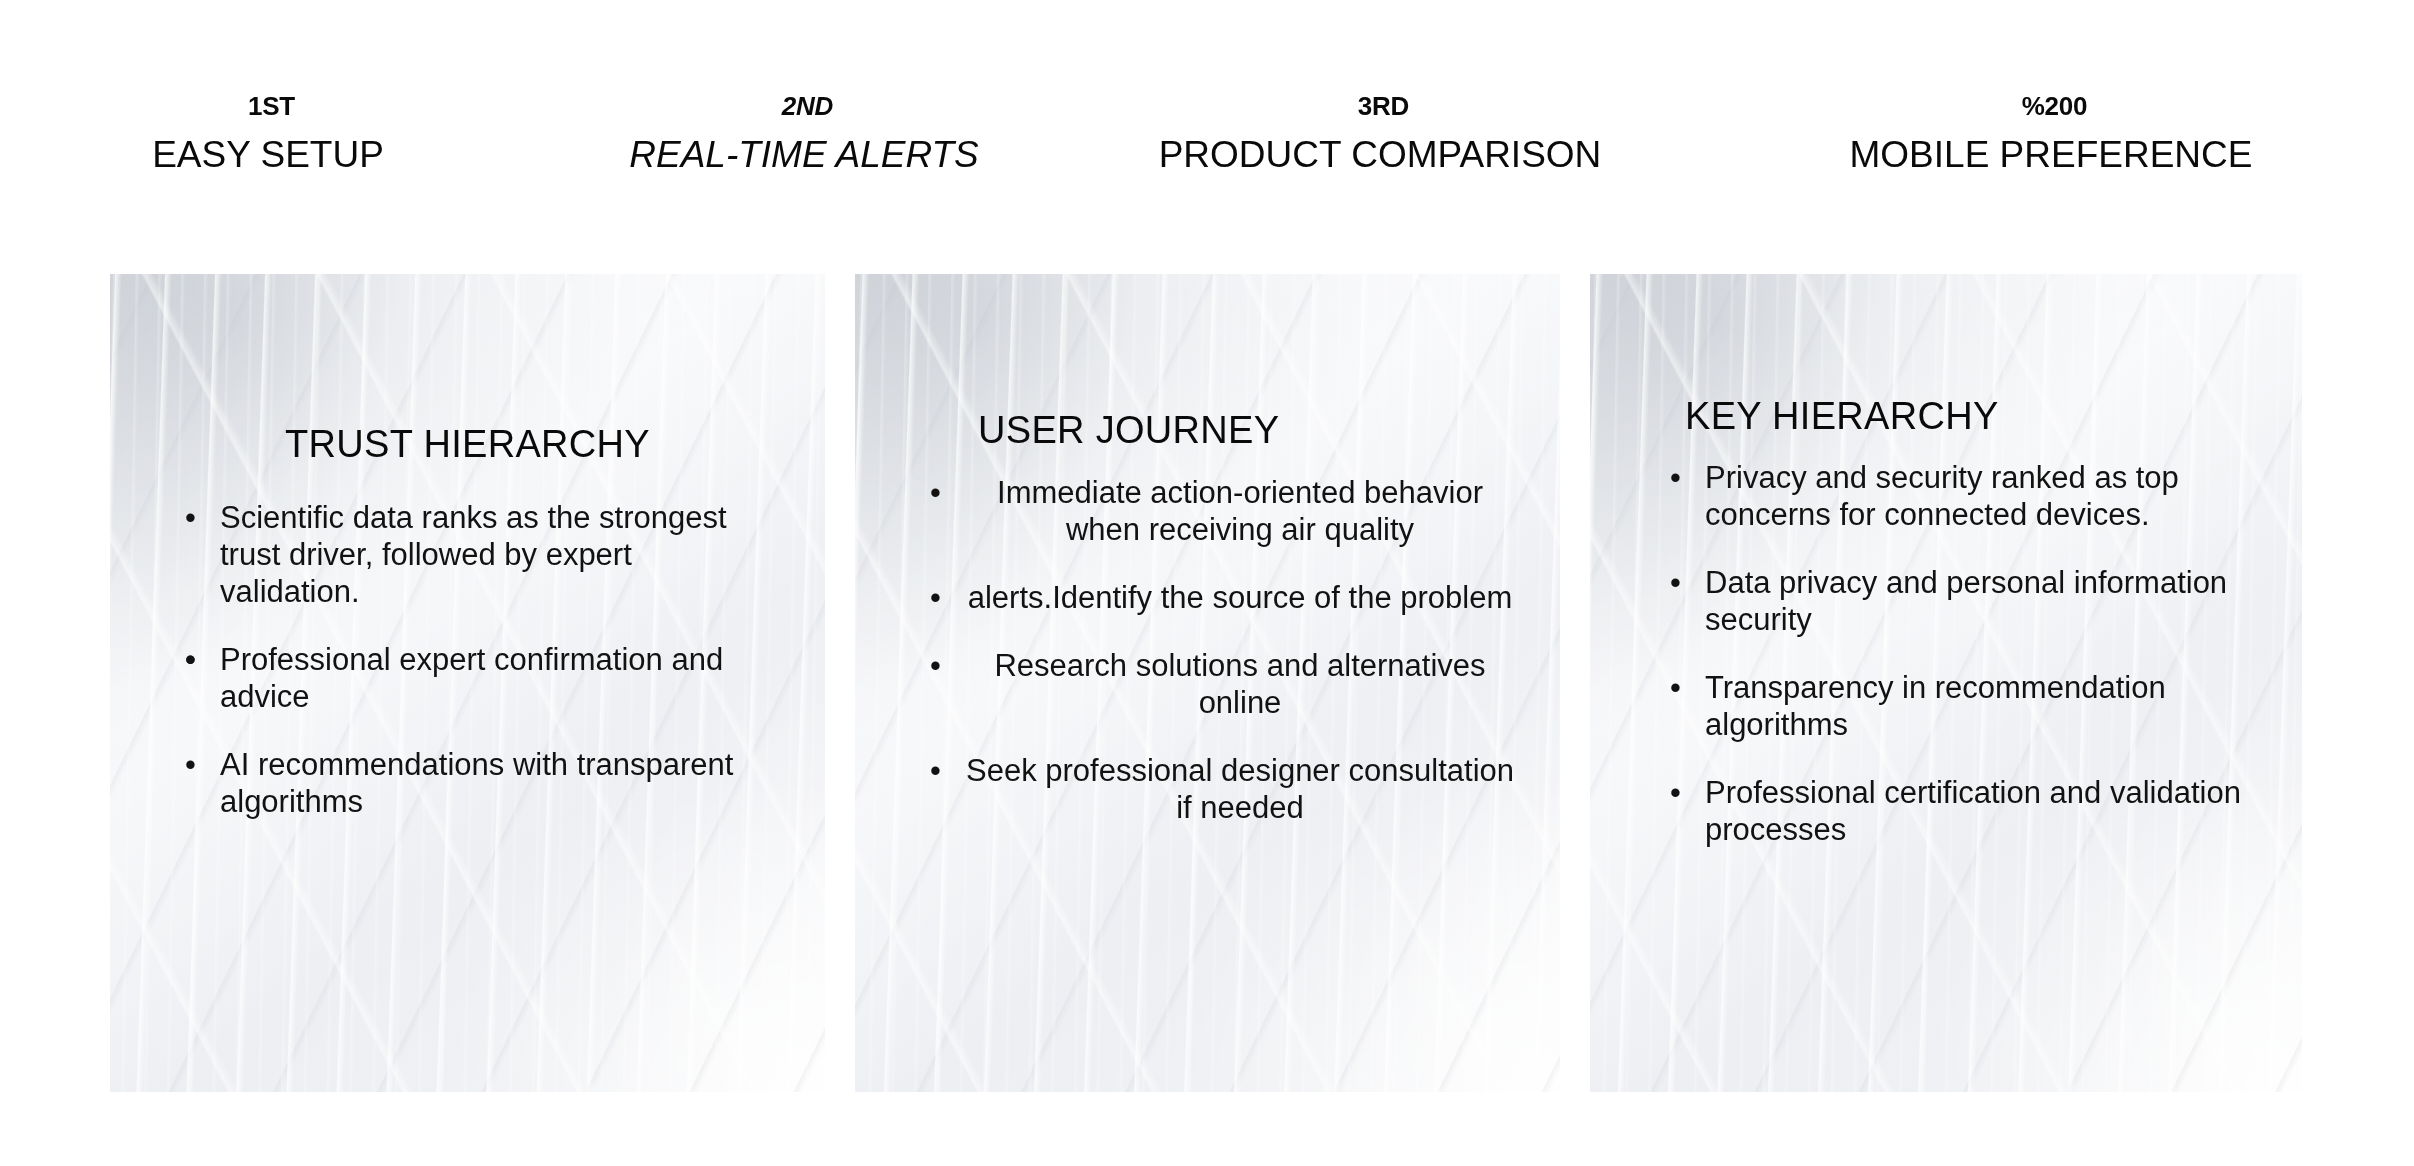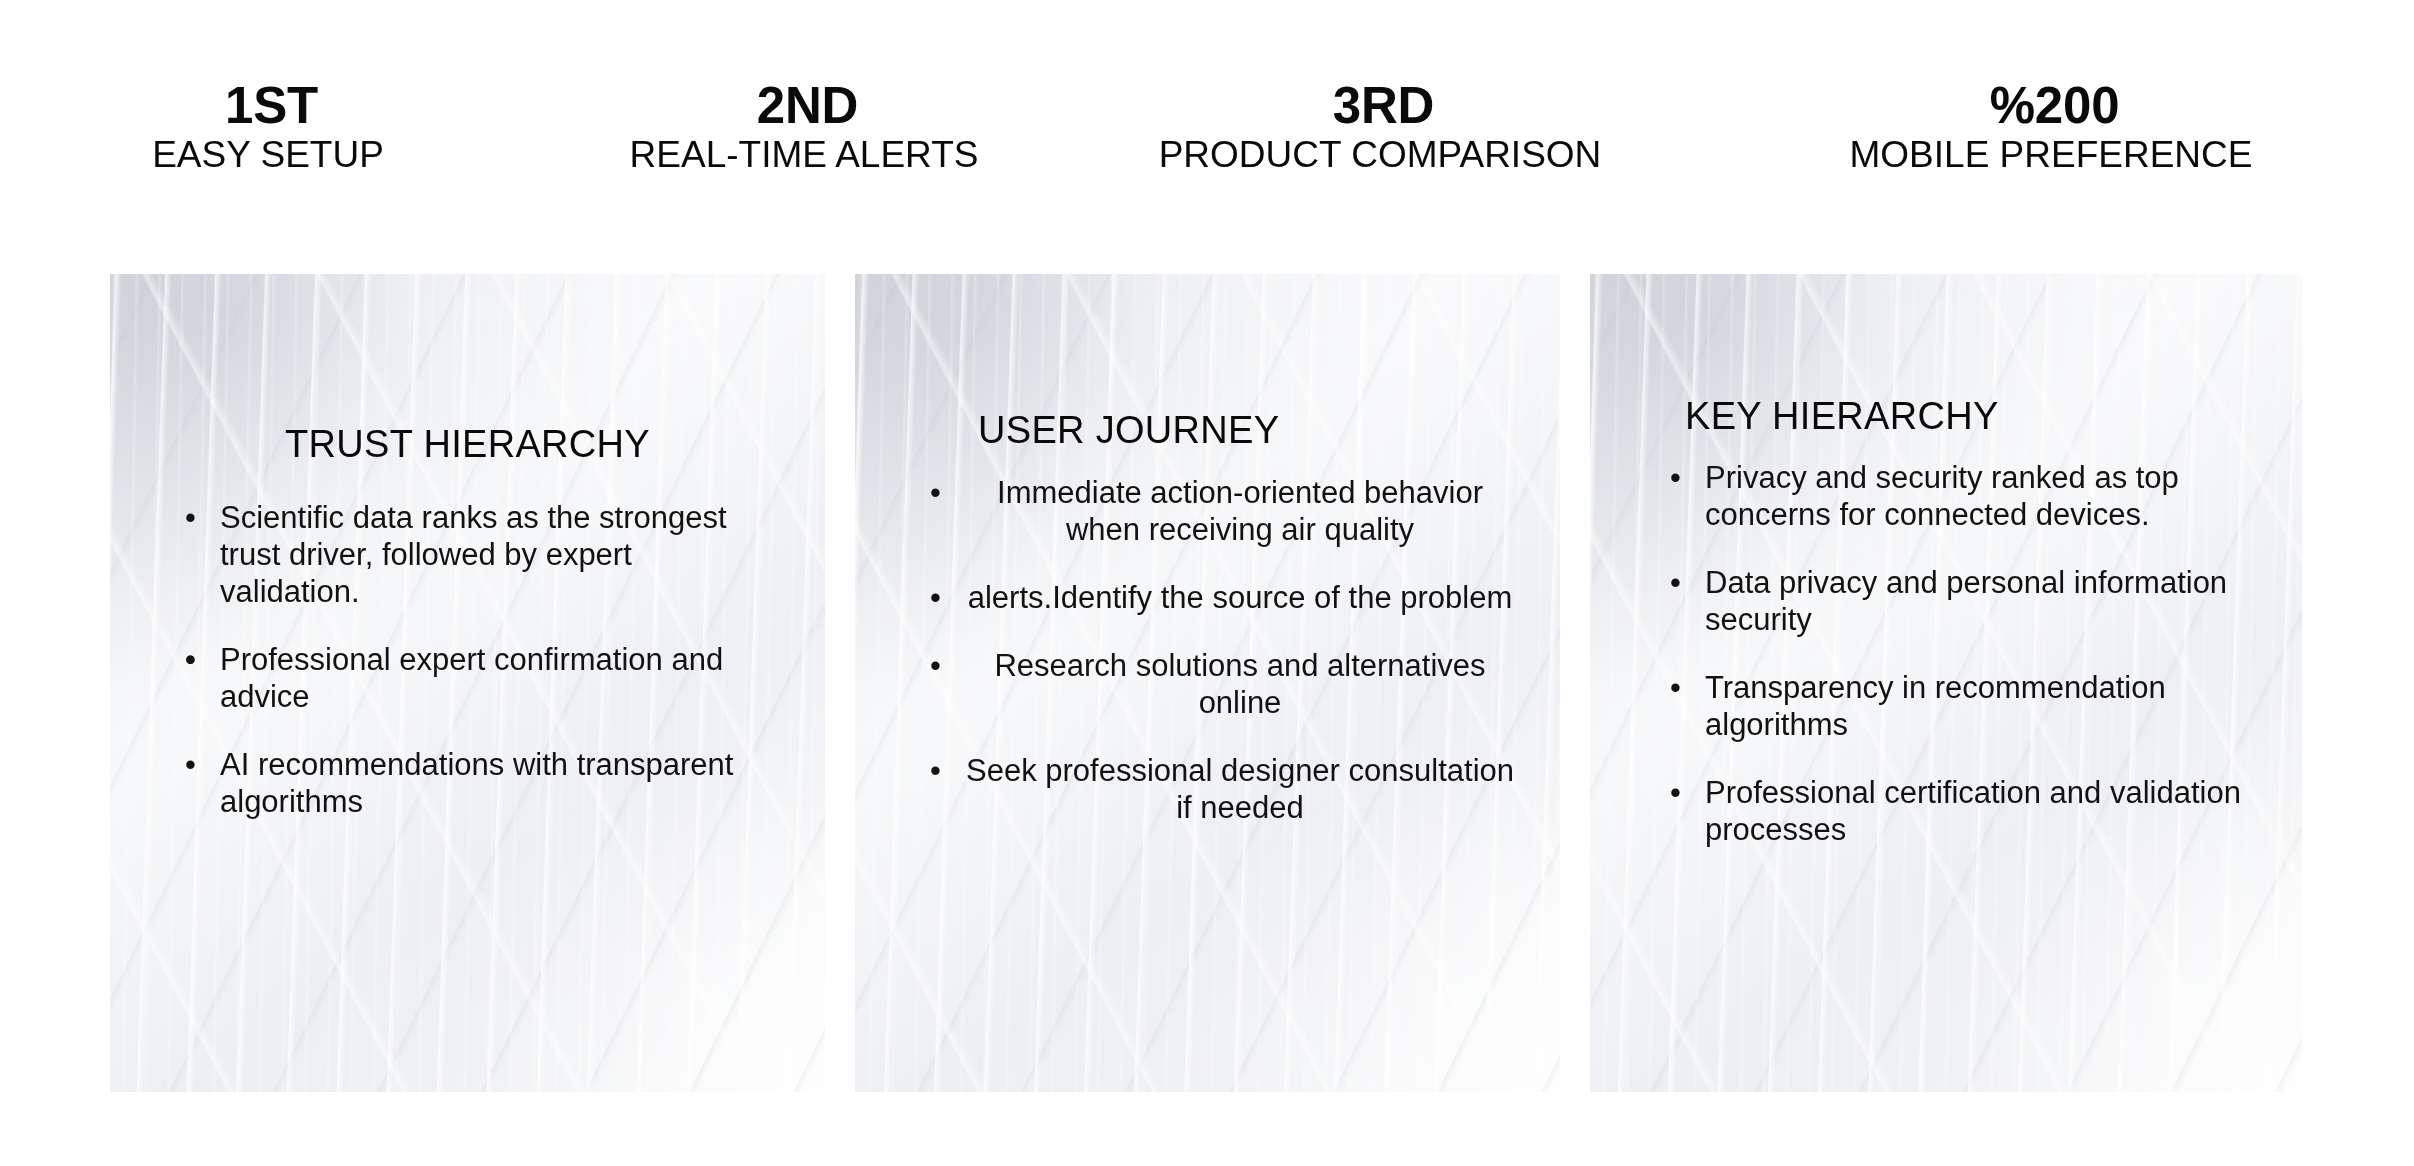--- a/index.html
+++ b/index.html
@@ -27,27 +27,27 @@
     flex-direction: row;
     align-items: flex-start;
   }
   .stat-item {
     flex: 0 0 auto;
     text-align: center;
     color: #0a0a0a;
     line-height: 1.0;
   }
   .stat-item:nth-child(1) { width: 536px; }
-  .stat-item:nth-child(2) { width: 536px; }
+  .stat-item:nth-child(2) { width: 536px; font-style: italic; }
   .stat-item:nth-child(3) { width: 616px; }
   .stat-item:nth-child(4) { width: 726px; }
 
   .stat-value {
     display: block;
-    font-size: 51px;
+    font-size: 26px;
     font-weight: 700;
     letter-spacing: -0.2px;
     line-height: 44px;
     white-space: nowrap;
     margin-left: 7px;
   }
   .stat-label {
     display: block;
     font-size: 37px;
     font-weight: 400;

